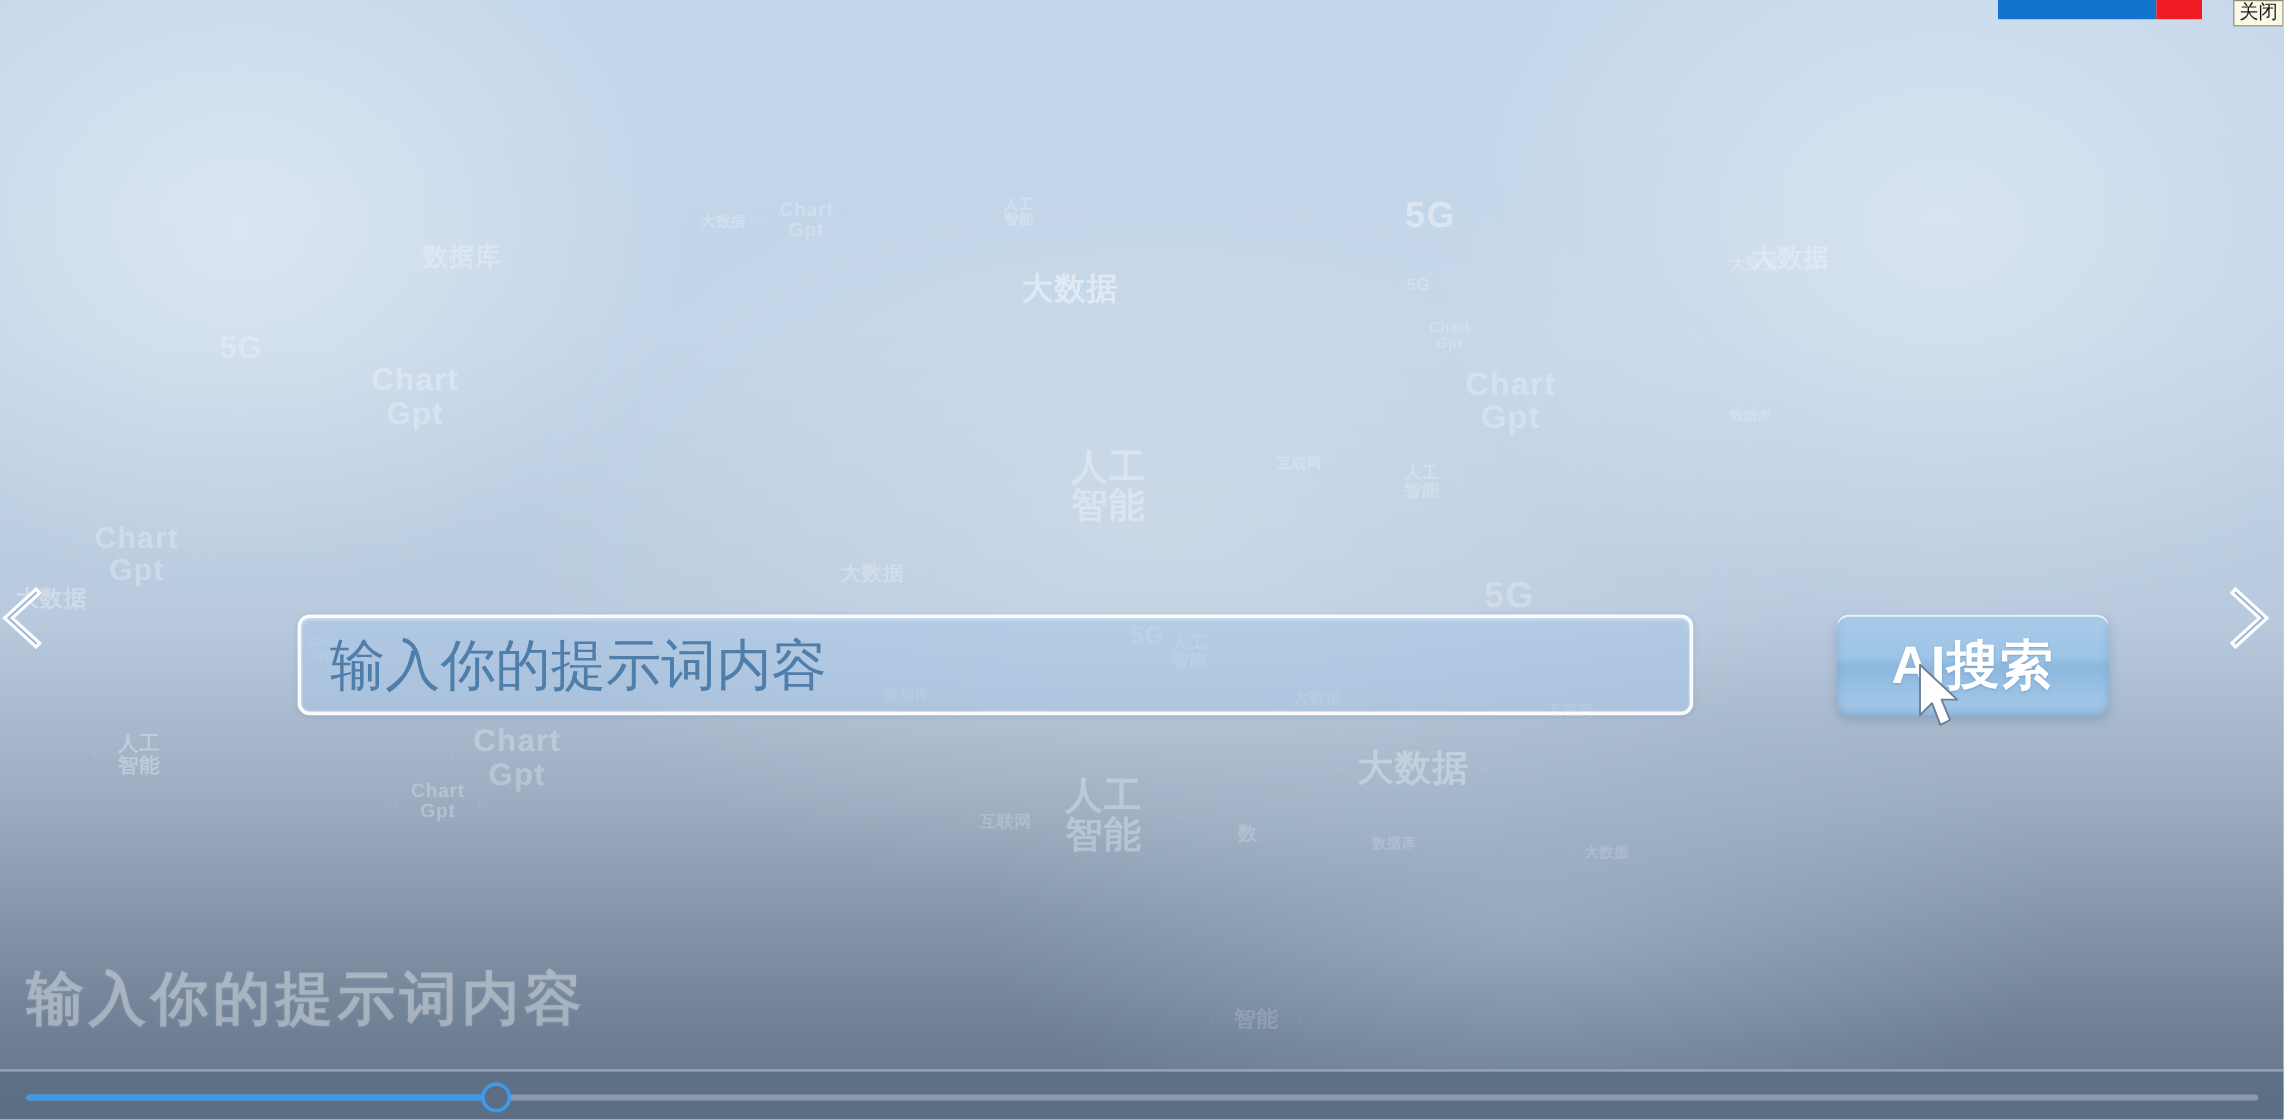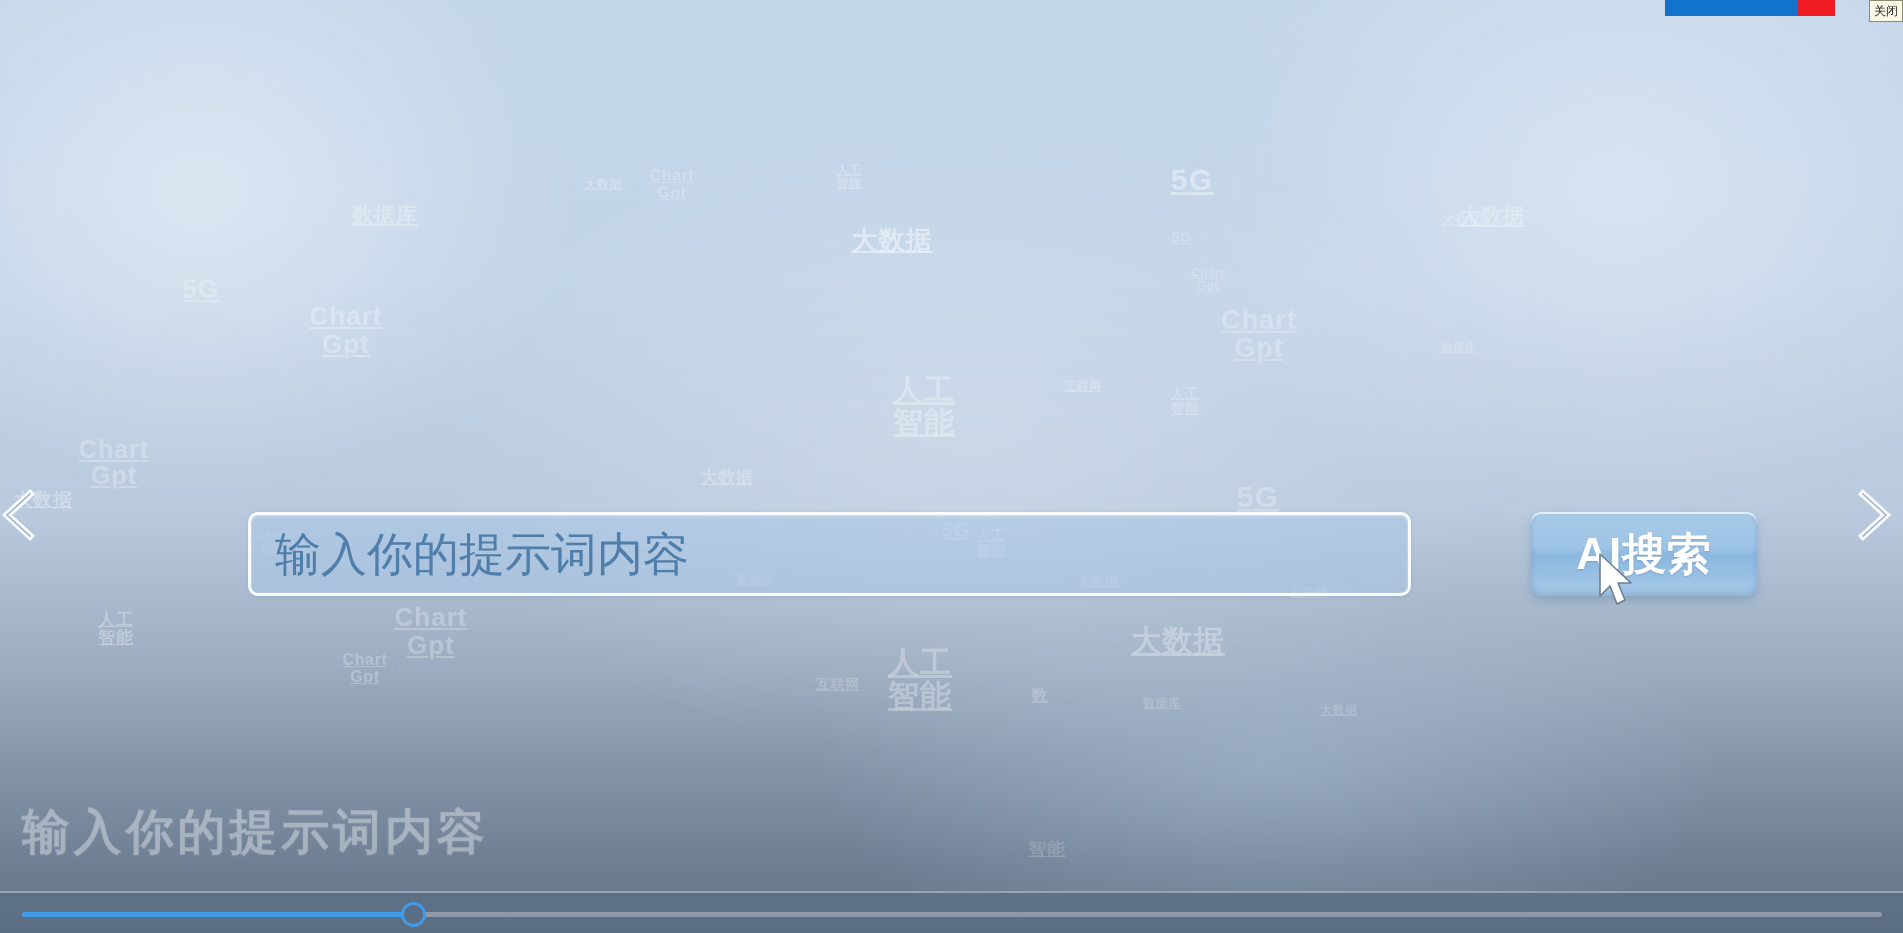--- a/index.html
+++ b/index.html
@@ -40,21 +40,20 @@
 
   
   #hexlayer { position:absolute; inset:0; pointer-events:none; }
   .hex {
     position:absolute;
     display:flex; align-items:center; justify-content:center;
     text-align:center; line-height:1.05;
     color:rgba(255,255,255,.72);
     font-weight:700;
     letter-spacing:.04em;
-    text-decoration:underline;
   }
   .hex .ring {
     position:absolute; inset:0;
     border:1.5px solid rgba(255,255,255,.45);
     clip-path:polygon(25% 2%, 75% 2%, 100% 50%, 75% 98%, 25% 98%, 0% 50%);
   }
   .hex .ring.outer {
     inset:-9%;
     border-color:rgba(255,255,255,.26);
   }
@@ -178,21 +177,21 @@
     position:absolute; right:68px; top:0;
     width:38px; height:16px;
     background:#ee1b23;
   }
   #tr-tooltip {
     position:absolute; right:0; top:0;
     height:22px;
     background:#faf8e6;
     border:1px solid #8a8a6e;
     padding:0 4px;
-    font-size:12px;
+    font-size:16px;
     color:#1a1a1a;
     line-height:20px;
     white-space:nowrap;
     overflow:hidden;
     font-family:"Liberation Sans", sans-serif;
   }
 </style>
 </head>
 <body>
 

